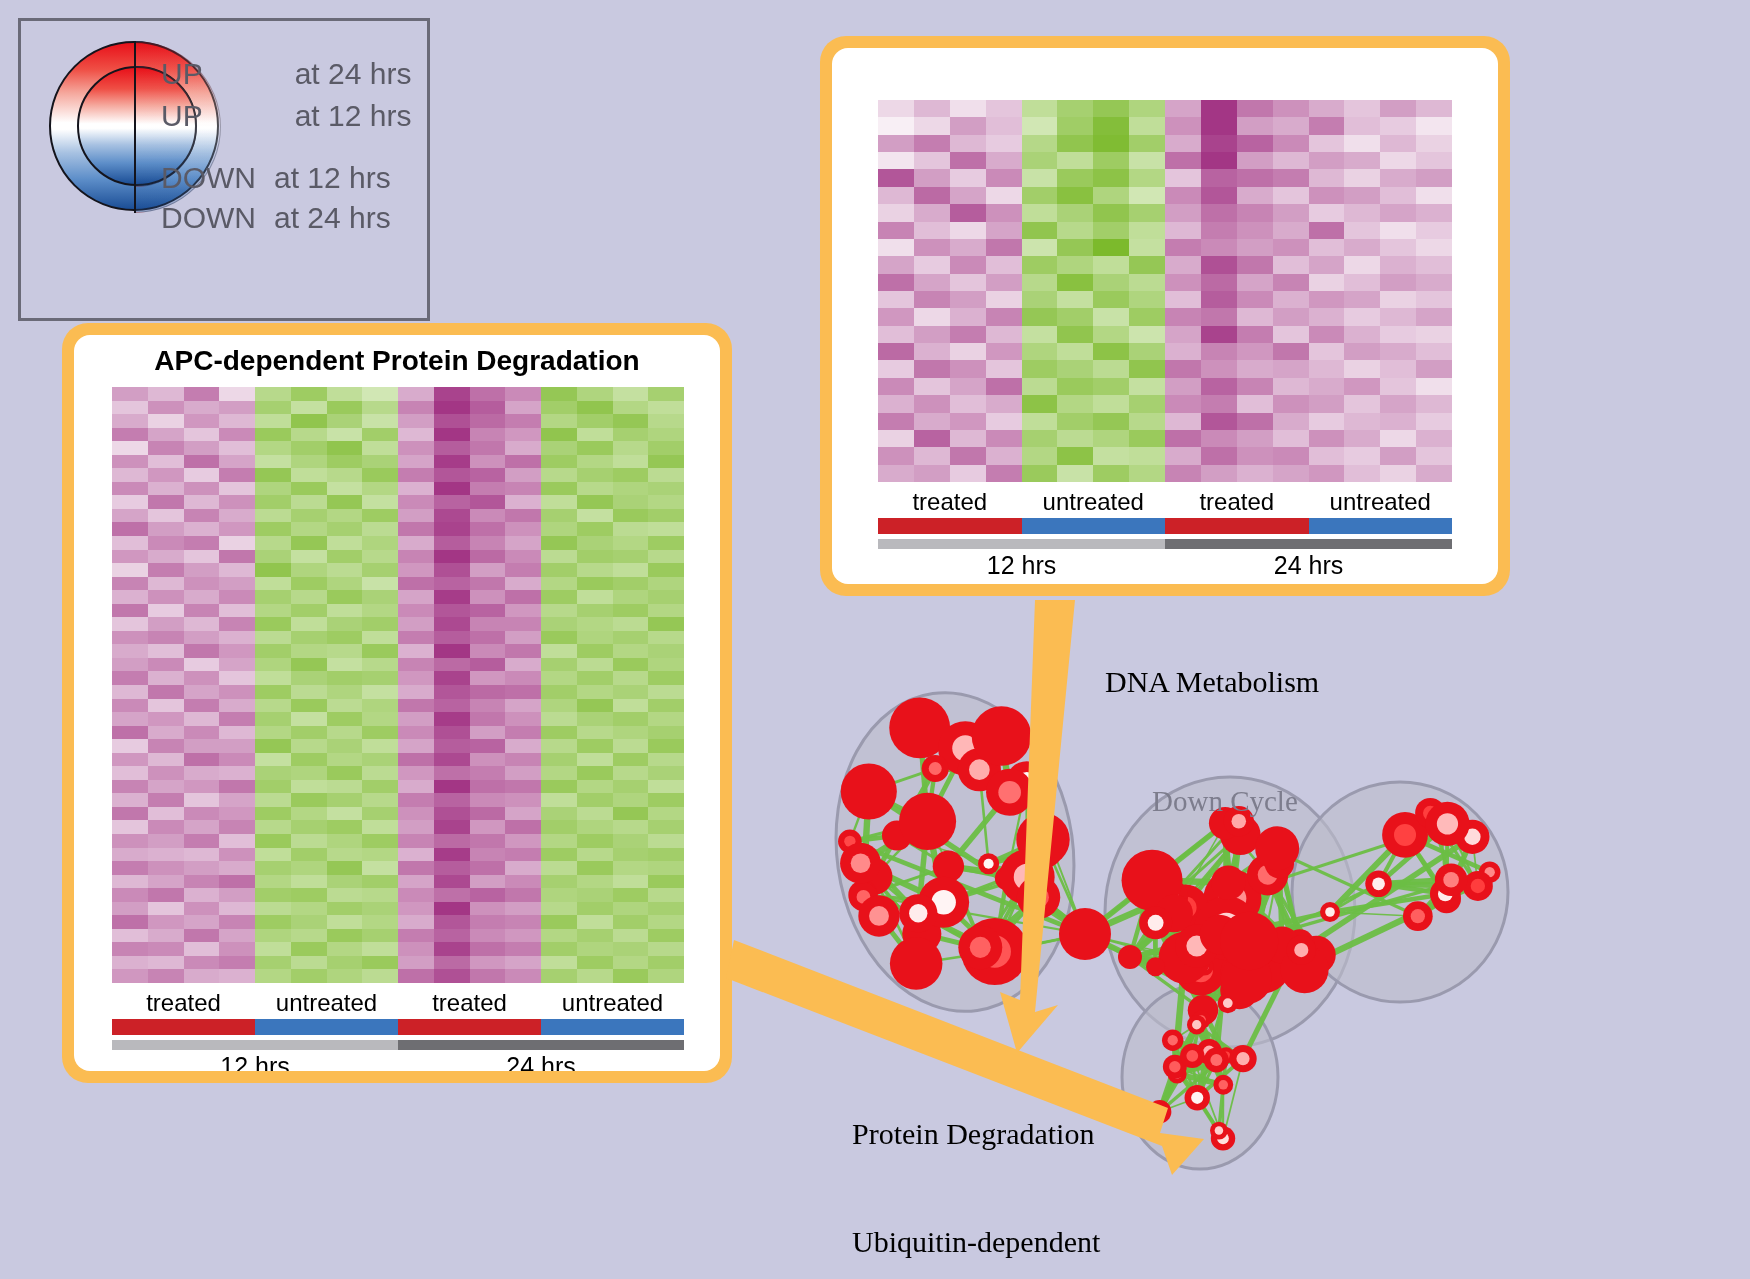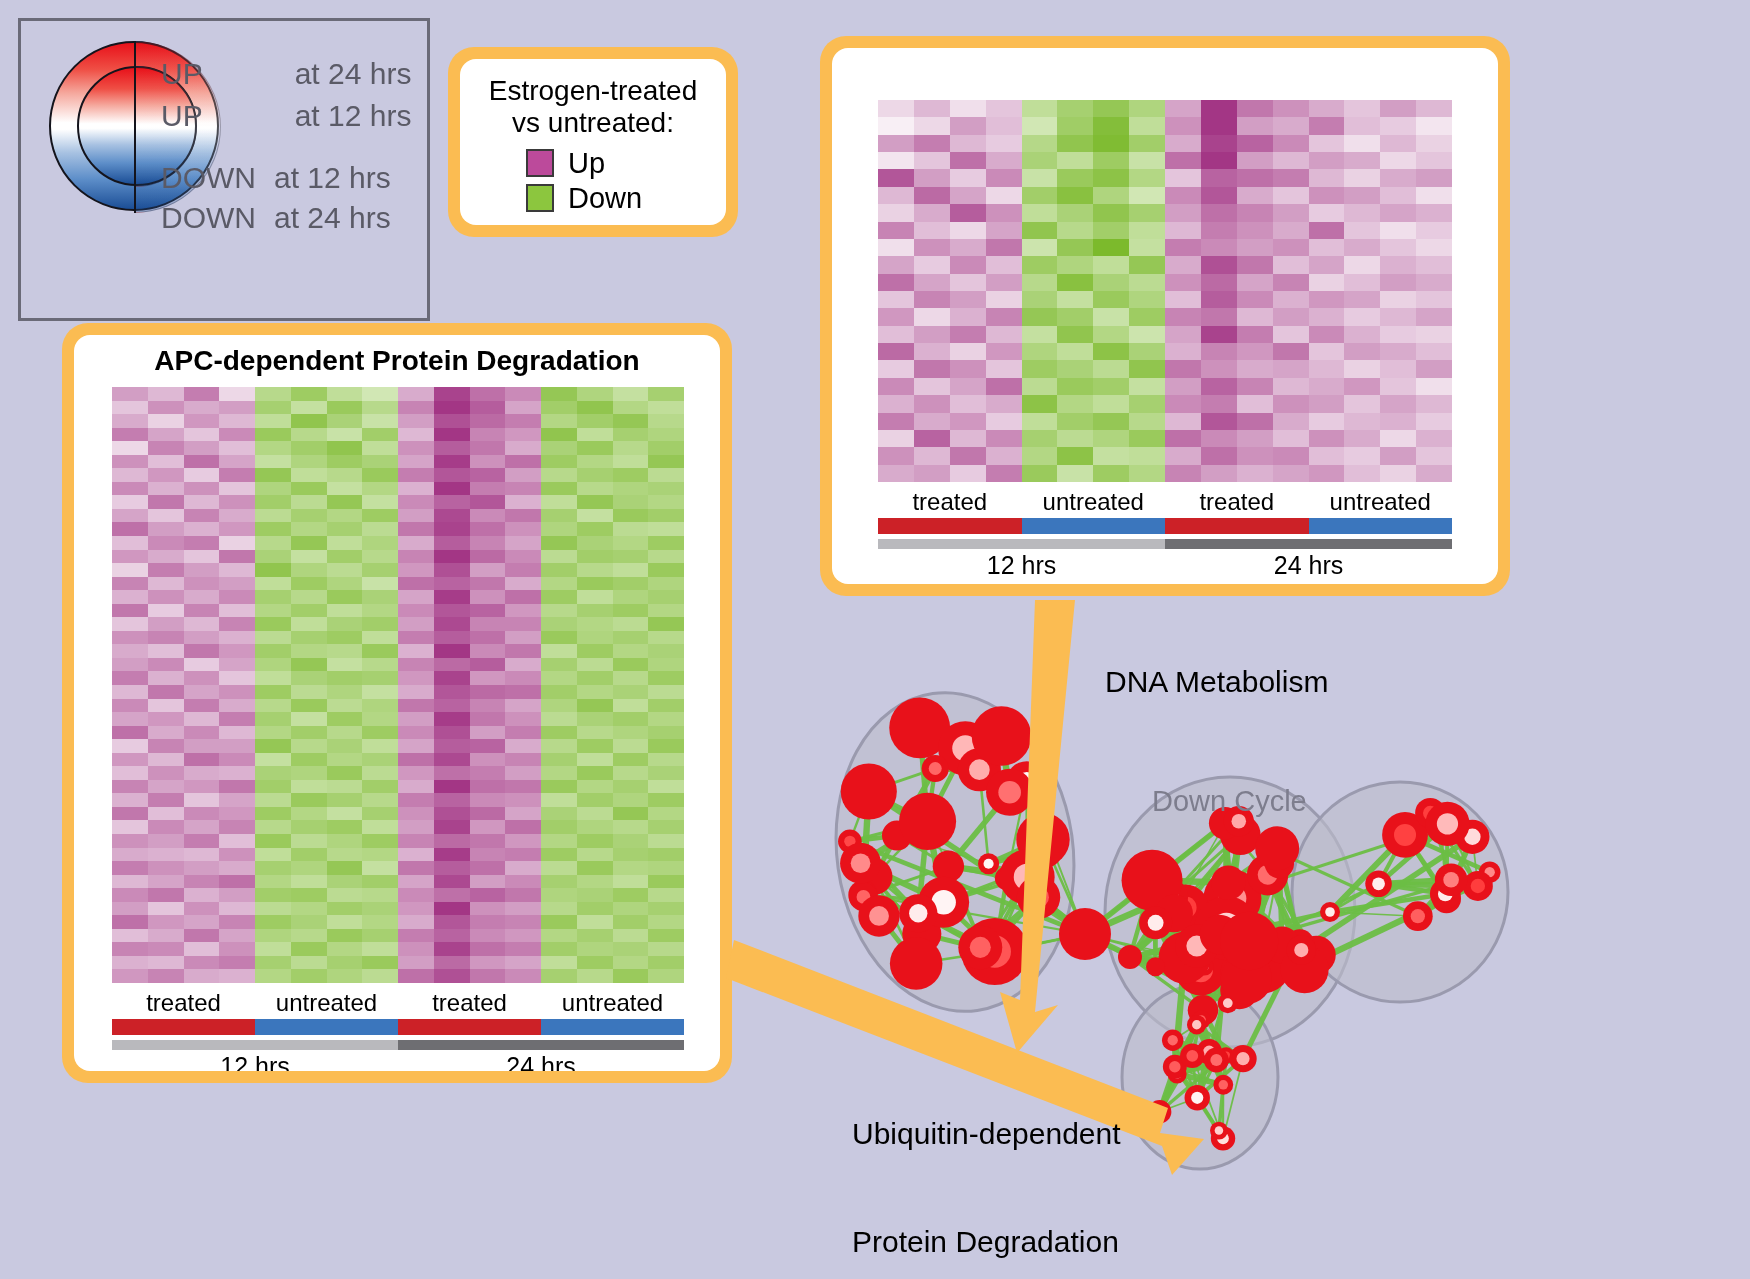--- a/index.html
+++ b/index.html
@@ -80,21 +80,21 @@
   .hm-cell{width:100%;height:100%;}
   .axis-wrap{position:absolute;left:0;right:0;}
   .axis-labels{display:grid;grid-template-columns:repeat(4,1fr);font-size:24px;color:#000;text-align:center;}
   .axis-bar{display:grid;grid-template-columns:repeat(4,1fr);height:16px;margin-top:2px;}
   .axis-bar2{display:grid;grid-template-columns:repeat(2,1fr);height:10px;margin-top:5px;}
   .axis-times{display:grid;grid-template-columns:repeat(2,1fr);font-size:25px;color:#000;text-align:center;margin-top:2px;}
 
   
   #network{position:absolute;left:800px;top:612px;width:950px;height:667px;}
   #network svg{display:block;}
-  .clbl{position:absolute;white-space:pre;}
+  .clbl{position:absolute;white-space:pre;font-family:Liberation Serif, serif;}
   #lbl-dna{left:1105px;top:665px;font-size:30px;color:#000;}
   #lbl-cc{left:1152px;top:785px;font-size:29px;color:#7d7d8d;}
   #lbl-mt{left:1380px;top:982px;font-size:29px;color:#7d7d8d;line-height:1.2;text-align:left;}
   #lbl-ub{left:852px;top:1044px;font-size:30px;color:#000;line-height:1.2;}
 </style>
 </head>
 <body>
 
 <div class="stage">
 
@@ -121,38 +121,20 @@
     </div>
     <div class="key-row" id="key-r4">
       <span class="kw">DOWN</span>
       <span class="kt">at 24 hrs</span>
     </div>
 
     <div id="key-caption">
     </div>
   </div>
 
-  <div class="panel" id="legend-panel">
-    <div class="panel-inner">
-      <div class="legend-title">
-        <div>Estrogen-treated</div>
-        <div>vs untreated:</div>
-      </div>
-      <div class="legend-rows">
-        <div class="legend-row">
-          <span class="swatch" id="sw-up" style="background: rgb(188, 74, 155);"></span>
-          <span class="legend-label">Up</span>
-        </div>
-        <div class="legend-row">
-          <span class="swatch" id="sw-down" style="background: rgb(140, 198, 62);"></span>
-          <span class="legend-label">Down</span>
-        </div>
-      </div>
-    </div>
-  </div>
 
   <div class="panel" id="rf-panel">
     <div class="panel-inner">
       <div class="hm-grid" id="rf-grid" style="left: 46px; top: 52px; width: 574px; height: 382px; grid-template-columns: repeat(16, 1fr); grid-template-rows: repeat(22, 1fr);">
           <div class="hm-cell" style="background: rgb(237, 216, 231);"></div>
           <div class="hm-cell" style="background: rgb(222, 184, 212);"></div>
           <div class="hm-cell" style="background: rgb(240, 223, 235);"></div>
           <div class="hm-cell" style="background: rgb(228, 197, 220);"></div>
           <div class="hm-cell" style="background: rgb(192, 222, 153);"></div>
           <div class="hm-cell" style="background: rgb(166, 208, 112);"></div>
@@ -1909,17 +1891,17 @@
 
   <svg id="arrows" width="1750" height="1279" style="position:absolute;left:0;top:0;pointer-events:none;">
     <polygon points="1035,600 1075,600 1035,1012 1058,1005 1017,1053 1000,992 1020,1000" fill="#fbbc52"></polygon>
     <polygon points="732,947 1162,1114 1154,1138 1198,1142 1167,1176 1158,1152 1726,1152" fill="none"></polygon>
   <polygon points="734,940 1168,1108 1160,1133 1204,1139 1172,1175 1162,1146 726,978" fill="#fbbc52"></polygon>
     </svg>
 
   <div class="clbl" id="lbl-dna">DNA Metabolism</div>
   <div class="clbl" id="lbl-cc">Down Cycle</div>
   <div class="clbl" id="lbl-ub">
+    <div>Protein Degradation</div>
     <div>Ubiquitin-dependent</div>
-    <div>Protein Degradation</div>
   </div>
 
 </div>
 
 </body></html>

